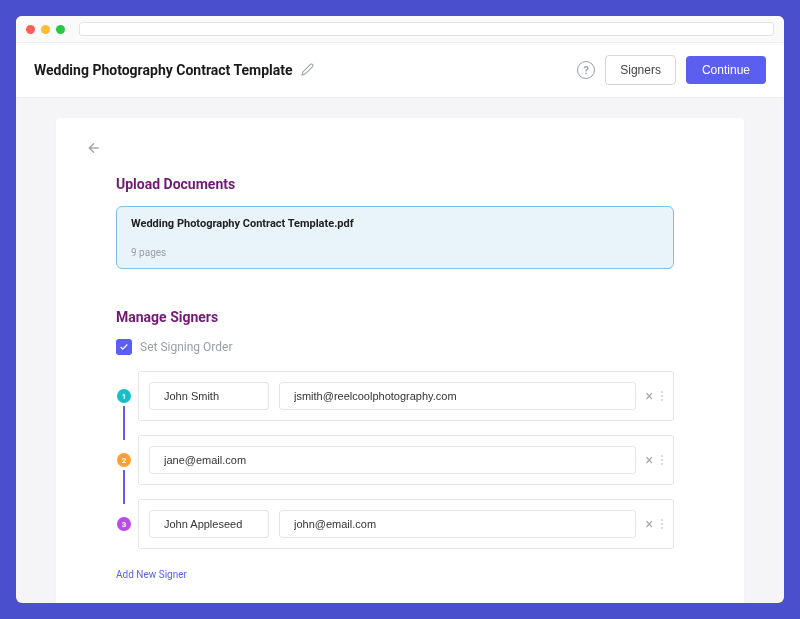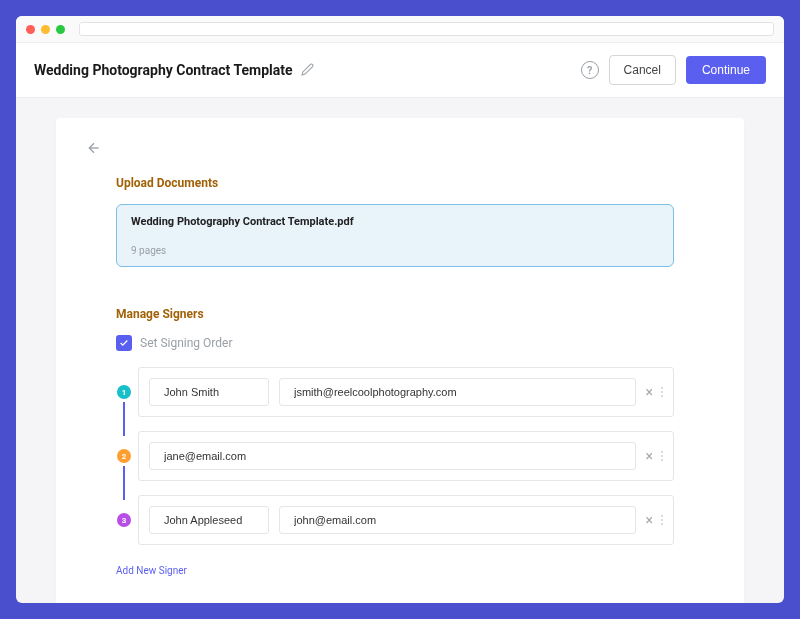--- a/index.html
+++ b/index.html
@@ -69,21 +69,21 @@
       overflow: auto;
     }
     .card {
       background: #fff;
       border-radius: 4px;
       padding: 22px 60px 30px 30px;
       box-shadow: 0 1px 2px rgba(0,0,0,0.04);
     }
     .back-arrow { color: #9aa0a6; font-size: 16px; cursor: pointer; margin-bottom: 16px; display: inline-block; }
     .section-content { padding-left: 30px; padding-right: 10px; }
-    .section-title { font-size: 12px; font-weight: 700; color: #a16207; margin-bottom: 14px; }
+    .section-title { font-size: 14px; font-weight: 700; color: #701a75; margin-bottom: 14px; }
     .doc-box {
       background: #e8f3fa;
       border: 1px solid #7dbfe6;
       border-radius: 6px;
       padding: 10px 14px;
       margin-bottom: 40px;
     }
     .doc-name { font-size: 11px; font-weight: 700; color: #222; }
     .doc-meta { font-size: 10px; color: #9aa0a6; margin-top: 17px; }
     .checkbox-row { display: flex; align-items: center; gap: 8px; margin-bottom: 16px; }
@@ -155,21 +155,21 @@
     <div class="header-left">
       <span class="page-title">Wedding Photography Contract Template</span>
       <span class="pencil-icon">
         <svg width="13" height="13" viewBox="0 0 24 24" fill="none" stroke="currentColor" stroke-width="2">
             <path d="M17 3a2.85 2.85 0 1 1 4 4L7.5 20.5 2 22l1.5-5.5L17 3z"></path>
           </svg>
       </span>
     </div>
     <div class="header-right">
       <div class="help-icon">?</div>
-      <button class="btn-secondary">Cancel</button>
+      <button class="btn-secondary">Signers</button>
       <button class="btn-primary">Continue</button>
     </div>
   </div>
 
   <div class="content-area">
     <div class="card">
       <span class="back-arrow">
         <svg width="16" height="16" viewBox="0 0 24 24" fill="none" stroke="currentColor" stroke-width="2">
             <line x1="19" y1="12" x2="5" y2="12"></line>
             <polyline points="12 19 5 12 12 5"></polyline>

